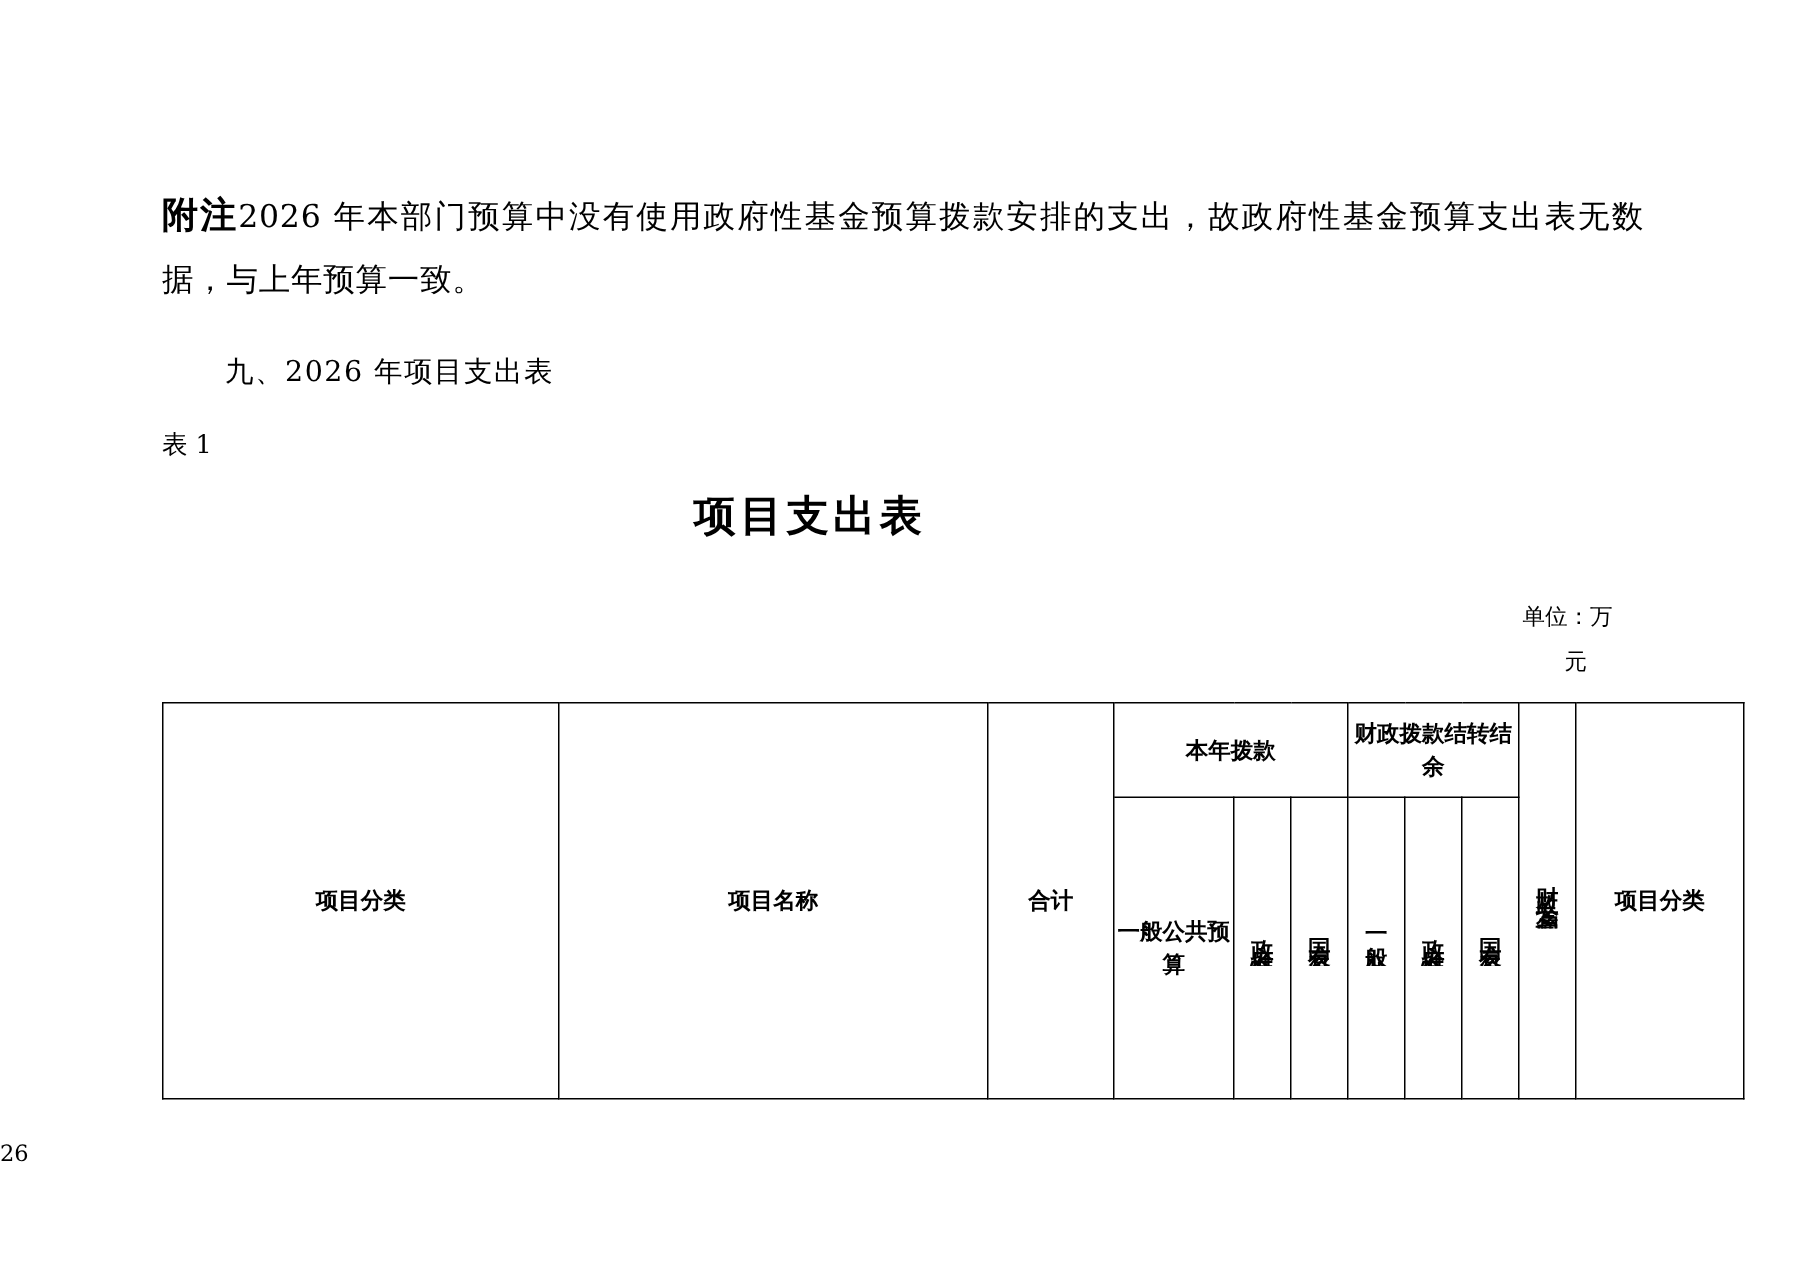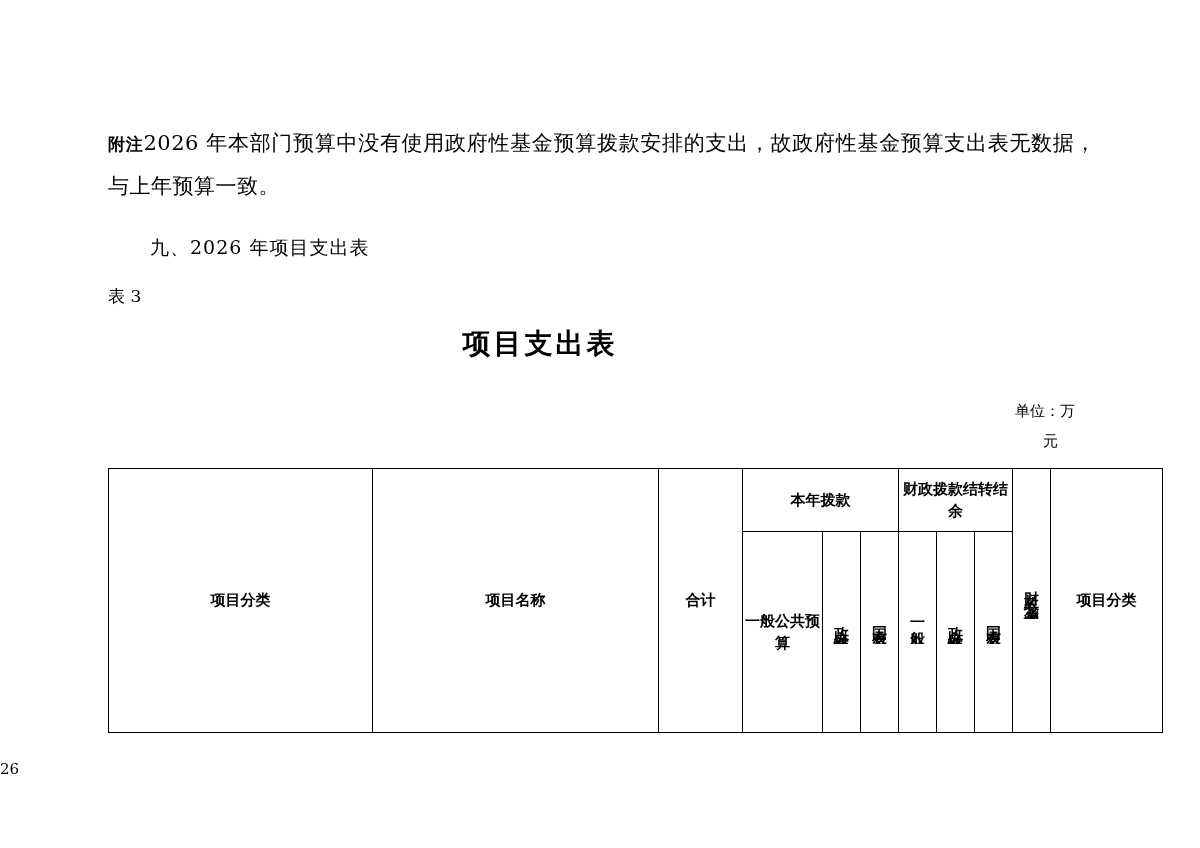--- a/index.html
+++ b/index.html
@@ -28,21 +28,21 @@
     left: 108px;
     top: 122px;
     width: 988px;
     font-size: 21px;
     line-height: 42px;
     text-align: justify;
     letter-spacing: 0.5px;
   }
   .note-para .lead {
     font-weight: bold;
-    font-size: 17px;
+    font-size: 24px;
   }
 
   
   .section-heading {
     position: absolute;
     left: 150px;
     top: 235px;
     font-size: 19px;
     letter-spacing: 1px;
   }
@@ -150,21 +150,21 @@
 <body>
 
 <div class="page">
 
   <div class="note-para">
     <span class="lead">附注</span><span>2026 年本部门预算中没有使用政府性基金预算拨款安排的支出，故政府性基金预算支出表无数据，与上年预算一致。</span>
   </div>
 
   <div class="section-heading">九、2026 年项目支出表</div>
 
-  <div class="table-label">表 3</div>
+  <div class="table-label">表 1</div>
 
   <div class="doc-title">项目支出表</div>
 
 
   <div class="unit-info">
     <span>单位：万</span>
     <span class="unit-line2">元</span>
   </div>
 
   <table class="budget-table">

